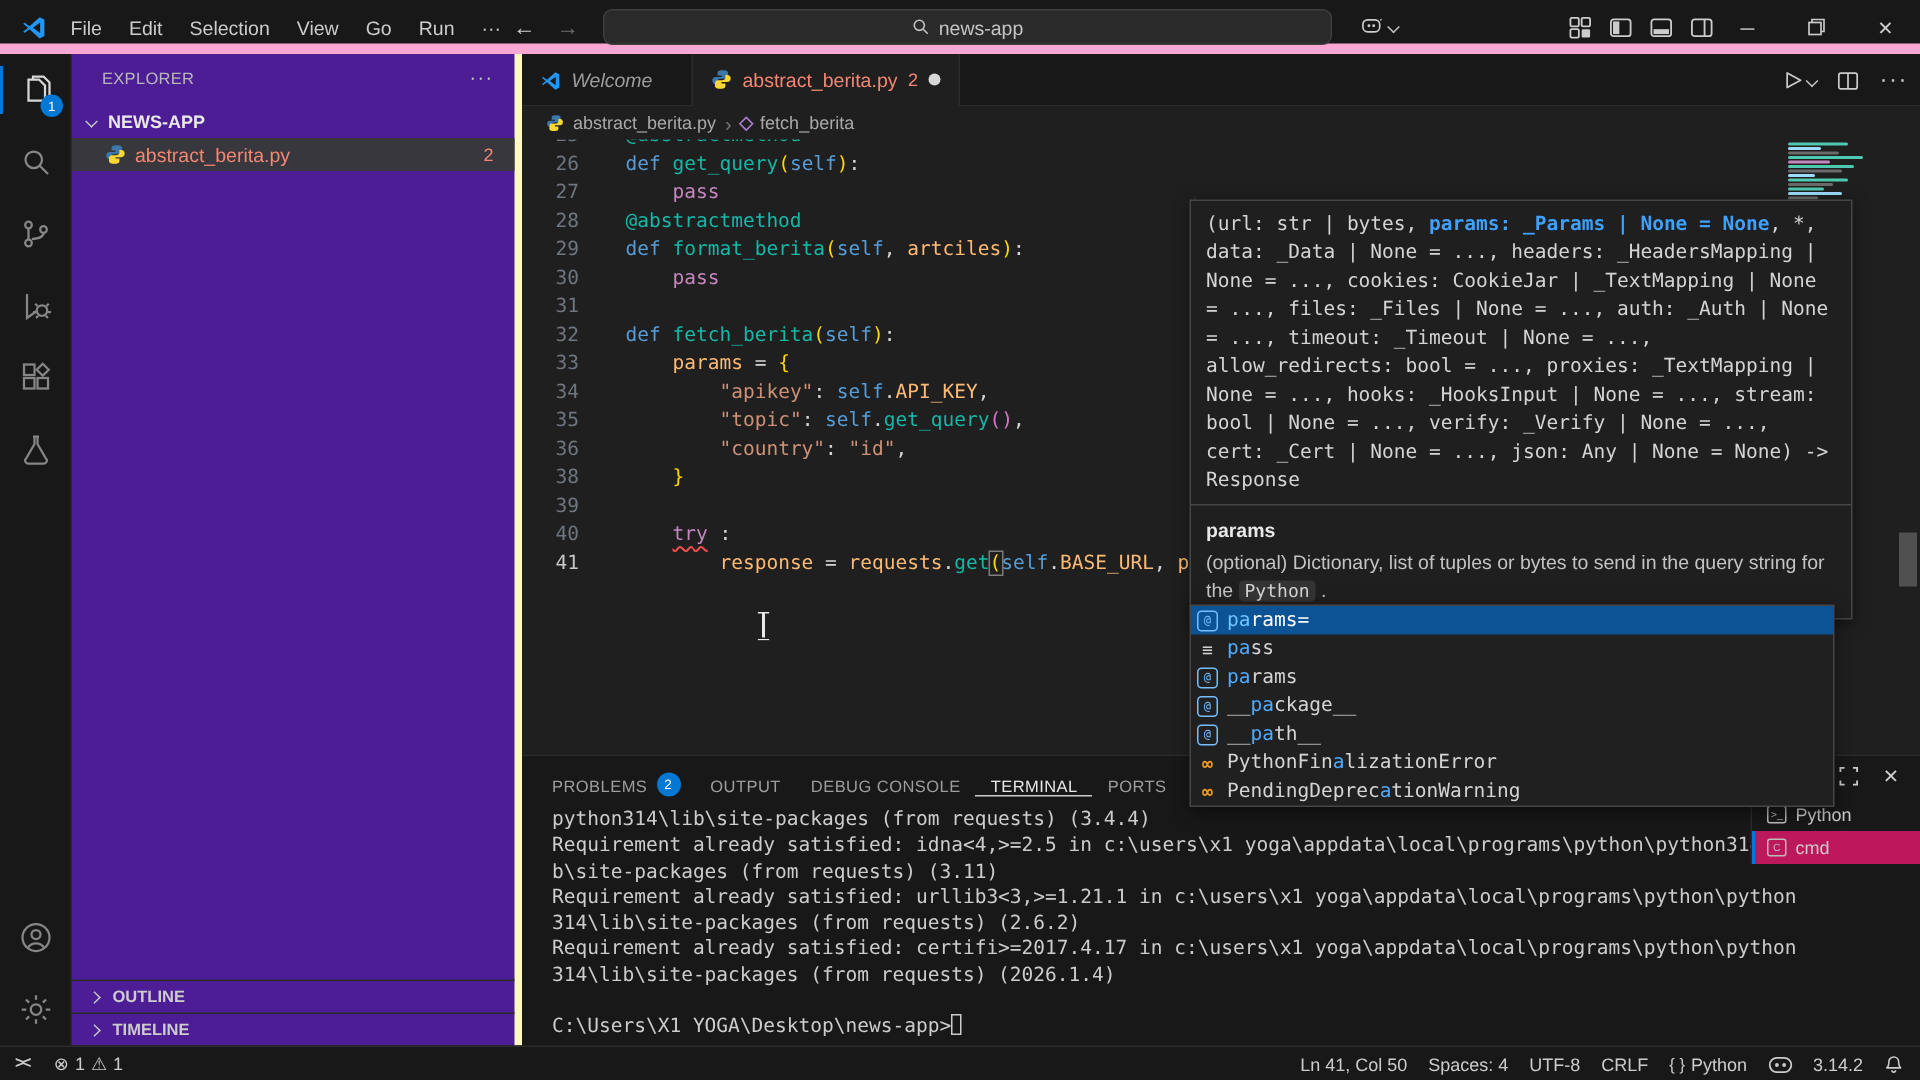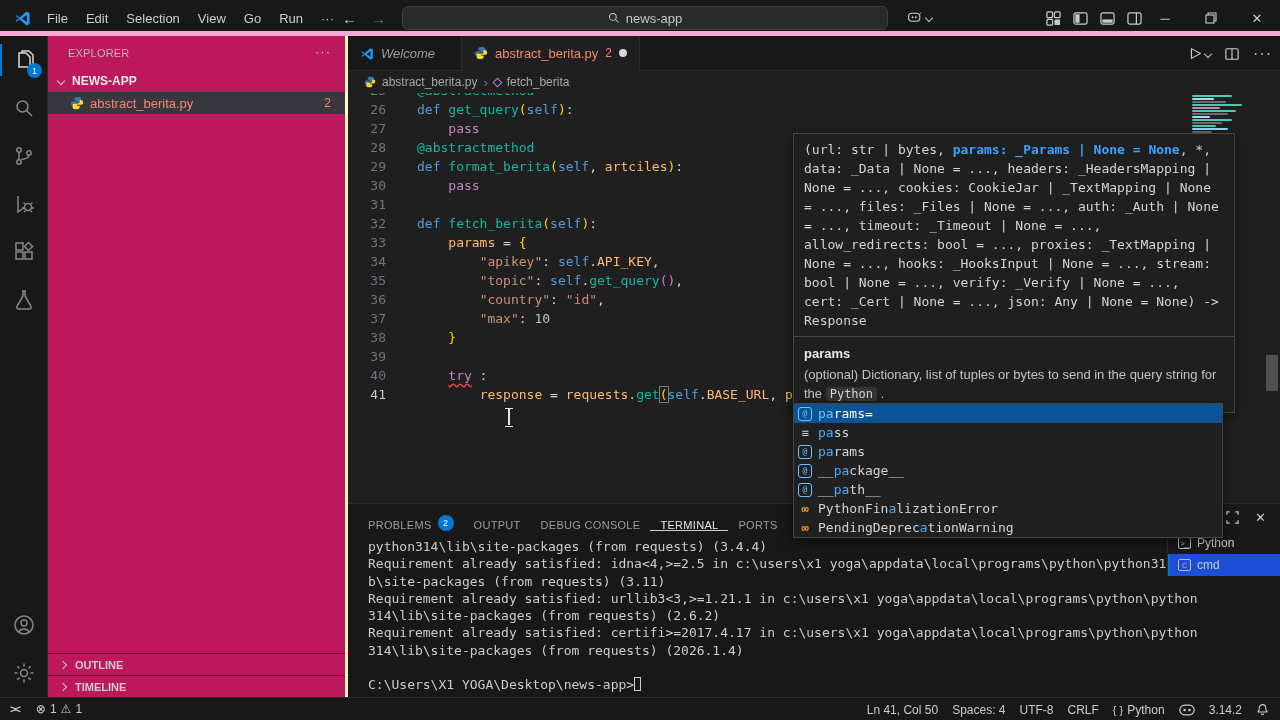--- a/index.html
+++ b/index.html
@@ -2,21 +2,21 @@
 <html><head>
 <meta charset="utf-8">
 <style>
   * { margin:0; padding:0; box-sizing:border-box; }
   html,body { width:1280px; height:720px; overflow:hidden; background:#1f1f1f;
     font-family:"Liberation Sans", sans-serif; color:#cccccc; }
   svg { display:block; }
 
   
   #titlebar { position:absolute; left:0; top:0; width:1280px; height:36px;
-    background:#181818; border-bottom:5px solid #f9a8d4; }
+    background:#181818; border-bottom:7px solid #f9a8d4; }
   #logo { position:absolute; left:14px; top:10px; }
   #menus { position:absolute; left:38px; top:0; height:36px; display:flex; align-items:center; }
   .menu-item { padding:4px 9px; font-size:13px; color:#cccccc; border-radius:5px; cursor:default; }
   #nav-arrows { position:absolute; left:342px; top:0; height:36px; display:flex; align-items:center; gap:14px; font-size:15px; }
   #nav-back { color:#cfcfcf; } #nav-fwd { color:#6e6e6e; }
   #searchbox { position:absolute; left:402px; top:6px; width:486px; height:24px;
     background:#2a2a2a; border:1px solid #3e3e3e; border-radius:6px;
     display:flex; align-items:center; justify-content:center; gap:6px;
     font-size:13px; color:#c5c5c5; }
   #tb-right { position:absolute; right:0; top:0; height:36px; }
@@ -29,21 +29,21 @@
     background:#181818; border-right:1px solid #2b2b2b; }
   .act-slot { position:absolute; left:0; width:48px; height:48px; display:flex; align-items:center; justify-content:center; }
   .act-slot svg { stroke:#868686; }
   .act-slot.active svg { stroke:#d7d7d7; }
   #act-indicator { position:absolute; left:0; top:8px; width:2px; height:32px; background:#0078d4; }
   #explorer-badge { position:absolute; right:6px; bottom:6px; width:15px; height:15px; border-radius:50%;
     background:#0078d4; color:#fff; font-size:9px; display:flex; align-items:center; justify-content:center; }
 
   
   #sidebar { position:absolute; left:48px; top:36px; width:300px; height:661px;
-    background:#be185d; border-right:3px solid #fef9c3; }
+    background:#4c1d95; border-right:5px solid #fef9c3; }
   #sb-header { position:absolute; left:0; top:0; width:100%; height:34px; display:flex; align-items:center; }
   #sb-title { margin-left:20px; font-size:11px; color:#b8b8b8; letter-spacing:.2px; }
   #sb-more { position:absolute; right:14px; top:8px; font-size:13px; color:#cccccc; letter-spacing:1px; }
   .tree-row { position:absolute; left:0; width:100%; height:22px; display:flex; align-items:center; font-size:13px; }
   #folder-row { top:34px; font-weight:bold; font-size:12px; color:#e8e8e8; }
   #file-row { top:56px; background:#37373d; color:#f48771; }
   #file-badge { position:absolute; right:14px; color:#f48771; font-size:12px; }
   .chev { display:inline-block; width:6px; height:6px; border-right:1.2px solid #c5c5c5; border-bottom:1.2px solid #c5c5c5; }
   .chev.down { transform:rotate(45deg); }
   .chev.right { transform:rotate(-45deg); }
@@ -123,21 +123,21 @@
     display:flex; align-items:flex-end; gap:6px; }
   .panel-tab.active { color:#e7e7e7; box-shadow:inset 0 -1px 0 #cccccc; }
   .p-badge { width:16px; height:16px; border-radius:50%; background:#0078d4; color:#fff; font-size:9px;
     display:flex; align-items:center; justify-content:center; }
   #panel-actions { position:absolute; right:14px; top:0; height:27px; display:flex; align-items:center; gap:16px; color:#cccccc; }
   #terminal-out { position:absolute; left:20px; top:34px; right:120px; }
   .term-line { font:13px/17.3px "DejaVu Sans Mono", monospace; color:#cccccc; white-space:pre; }
   .term-cursor { display:inline-block; width:7px; height:14px; border:1px solid #cccccc; vertical-align:-2px; }
   #term-list { position:absolute; right:0; top:28px; width:113px; border-left:1px solid #2b2b2b; }
   .term-item { height:22px; display:flex; align-items:center; gap:6px; padding-left:10px; font-size:12px; color:#cccccc; }
-  .term-item.selected { background:#1d4ed8; box-shadow:inset 2px 0 0 #0078d4;text-align:right; }
+  .term-item.selected { background:#be185d; box-shadow:inset 2px 0 0 #0078d4;text-align:right; }
   .tl-ico { width:13px; height:12px; border:1px solid #bdbdbd; border-radius:2px; font-size:7px;
     display:flex; align-items:center; justify-content:center; color:#bdbdbd; flex:none; }
 
   
   #statusbar { position:absolute; left:0; top:697px; width:1280px; height:23px; background:#181818;
     border-top:1px solid #2b2b2b; font-size:12px; display:flex; align-items:center; }
   .sb-item { height:23px; display:flex; align-items:center; gap:4px; padding:0 7px; color:#cccccc; }
   #sb-remote { padding:0 10px; font-weight:bold; letter-spacing:-2px; font-size:11px; }
   #sb-right { position:absolute; right:4px; top:0; height:23px; display:flex; align-items:center; }
   .glyph { font-size:12px; }
@@ -391,24 +391,20 @@
         <span class="ln">34</span>
         <span class="code-text"><span class="s-pun">        </span><span class="s-str">"apikey"</span><span class="s-pun">: </span><span class="s-self">self</span><span class="s-pun">.</span><span class="s-var">API_KEY</span><span class="s-pun">,</span></span>
       </div>
       <div class="code-row">
         <span class="ln">35</span>
         <span class="code-text"><span class="s-pun">        </span><span class="s-str">"topic"</span><span class="s-pun">: </span><span class="s-self">self</span><span class="s-pun">.</span><span class="s-fn">get_query</span><span class="s-b2">(</span><span class="s-b2">)</span><span class="s-pun">,</span></span>
       </div>
       <div class="code-row">
         <span class="ln">36</span>
         <span class="code-text"><span class="s-pun">        </span><span class="s-str">"country"</span><span class="s-pun">: </span><span class="s-str">"id"</span><span class="s-pun">,</span></span>
-      </div>
-      <div class="code-row">
-        <span class="ln">37</span>
-        <span class="code-text"><span class="s-pun">        </span><span class="s-str">"max"</span><span class="s-pun">: </span><span class="s-num">10</span></span>
       </div>
       <div class="code-row">
         <span class="ln">38</span>
         <span class="code-text"><span class="s-pun">    </span><span class="s-b1">}</span></span>
       </div>
       <div class="code-row">
         <span class="ln">39</span>
         <span class="code-text"></span>
       </div>
       <div class="code-row">

